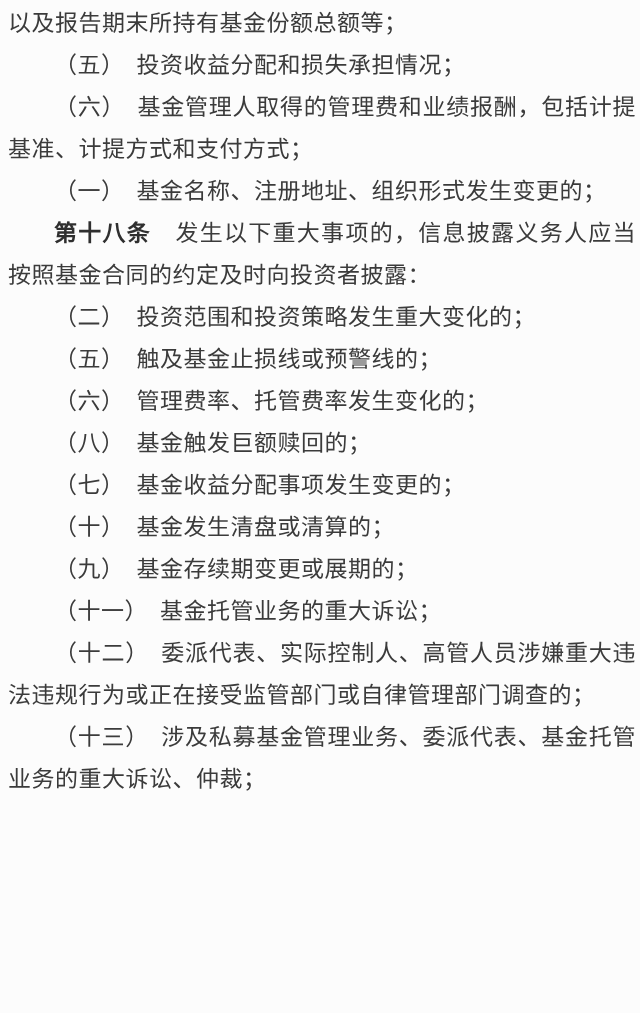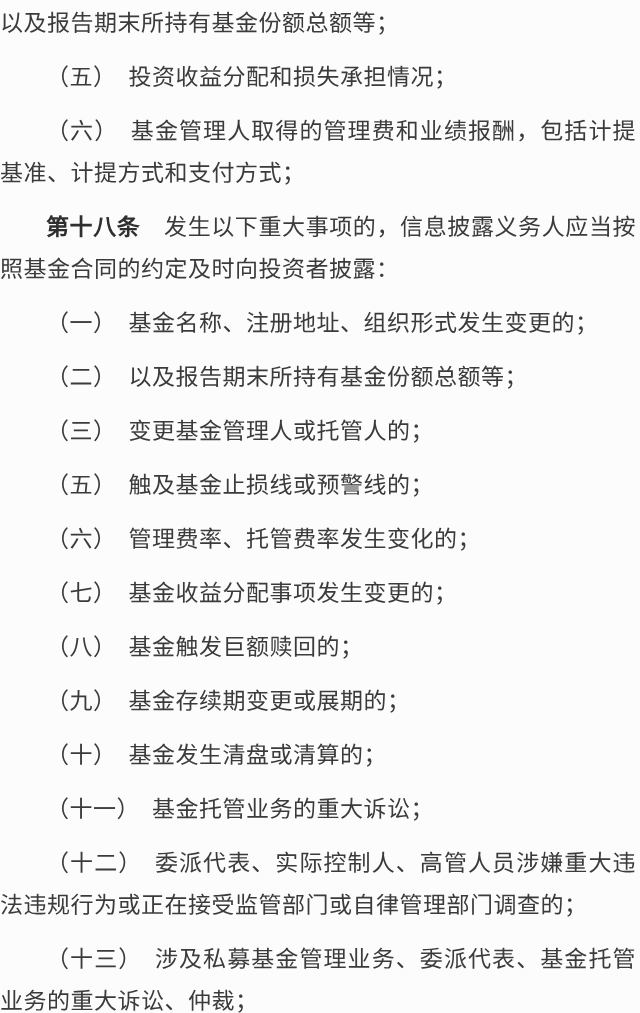--- a/index.html
+++ b/index.html
@@ -9,73 +9,71 @@
   body {
     width: 640px;
     height: 1013px;
     background: #fcfcfc;
     overflow: hidden;
   }
   .page {
     box-sizing: border-box;
     width: 640px;
     height: 1013px;
-    padding: 3px 4px 0 0;
+    padding: 3px 4px 0 8px;
     font-family: "Liberation Serif", "DejaVu Serif", serif;
     font-size: 23px;
     line-height: 42px;
     letter-spacing: 0.5px;
     color: #3b3b3b;
     text-align: justify;
   }
   .para {
     margin: 0;
     text-indent: 0;
   }
   .para.indent {
     text-indent: 2em;
-    margin-top: 12px;
   }
   .article-no {
     font-weight: bold;
     color: #2f2f2f;
   }
 </style>
 </head>
 <body style="background: rgb(252, 252, 252);">
 
 <main class="page" style="color: rgb(59, 59, 59);">
   <div id="doc">
   <p class="para"><span class="para-text">以及报告期末所持有基金份额总额等；</span></p>
 
   <p class="para indent"><span class="para-text">（五）　投资收益分配和损失承担情况；</span></p>
 
   <p class="para indent"><span class="para-text">（六）　基金管理人取得的管理费和业绩报酬，包括计提基准、计提方式和支付方式；</span></p>
 
 
+  <p class="para indent"><span class="para-text">（一）　基金名称、注册地址、组织形式发生变更的；</span></p>
+
   <p class="para indent"><strong class="article-no">第十八条</strong><span class="para-text">　发生以下重大事项的，信息披露义务人应当按照基金合同的约定及时向投资者披露：</span></p>
 
-  <p class="para indent"><span class="para-text">（一）　基金名称、注册地址、组织形式发生变更的；</span></p>
+  <p class="para indent"><span class="para-text">（二）　投资范围和投资策略发生重大变化的；</span></p>
 
-  <p class="para indent"><span class="para-text">（二）　以及报告期末所持有基金份额总额等；</span></p>
-
-  <p class="para indent"><span class="para-text">（三）　变更基金管理人或托管人的；</span></p>
 
 
   <p class="para indent"><span class="para-text">（五）　触及基金止损线或预警线的；</span></p>
 
   <p class="para indent"><span class="para-text">（六）　管理费率、托管费率发生变化的；</span></p>
 
+  <p class="para indent"><span class="para-text">（八）　基金触发巨额赎回的；</span></p>
+
   <p class="para indent"><span class="para-text">（七）　基金收益分配事项发生变更的；</span></p>
 
-  <p class="para indent"><span class="para-text">（八）　基金触发巨额赎回的；</span></p>
+  <p class="para indent"><span class="para-text">（十）　基金发生清盘或清算的；</span></p>
 
   <p class="para indent"><span class="para-text">（九）　基金存续期变更或展期的；</span></p>
-
-  <p class="para indent"><span class="para-text">（十）　基金发生清盘或清算的；</span></p>
 
   <p class="para indent"><span class="para-text">（十一）　基金托管业务的重大诉讼；</span></p>
 
   <p class="para indent"><span class="para-text">（十二）　委派代表、实际控制人、高管人员涉嫌重大违法违规行为或正在接受监管部门或自律管理部门调查的；</span></p>
 
   <p class="para indent"><span class="para-text">（十三）　涉及私募基金管理业务、委派代表、基金托管业务的重大诉讼、仲裁；</span></p>
 </div>
 </main>
 
 </body></html>

